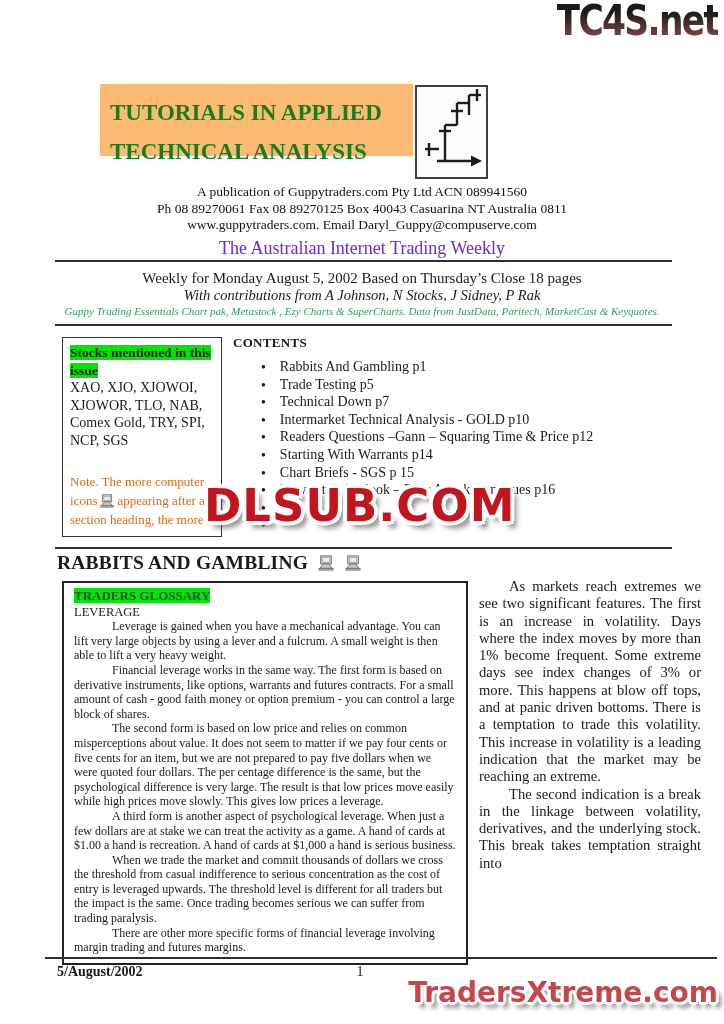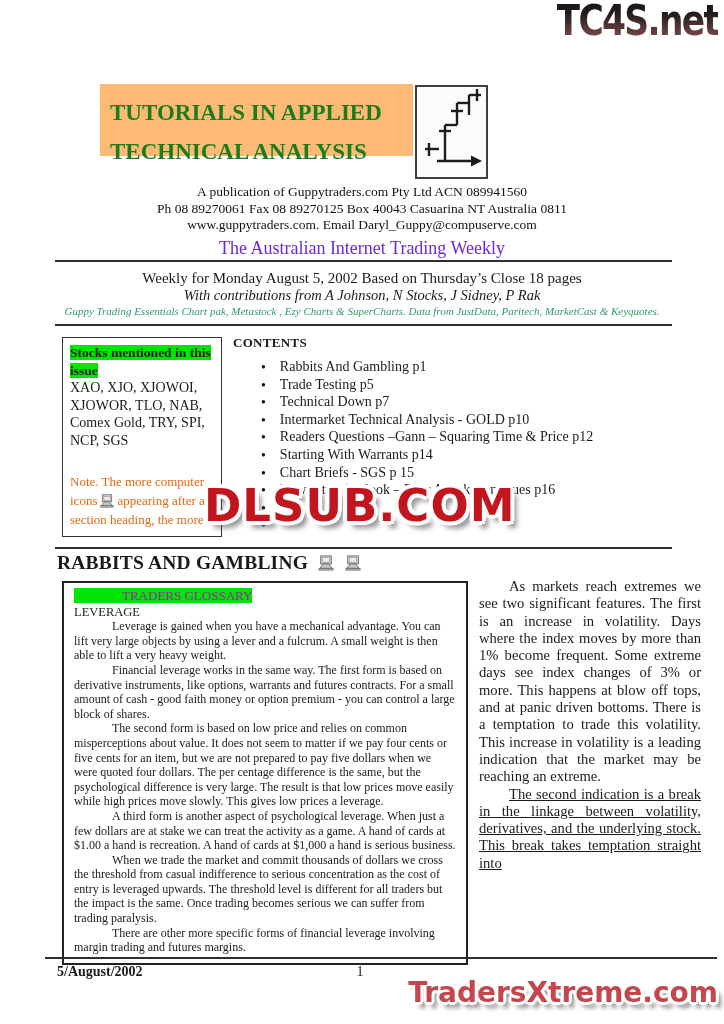--- a/index.html
+++ b/index.html
@@ -90,29 +90,29 @@
   .article-heading{
     position:absolute;left:57px;top:552px;margin:0;
     font-size:19.5px;font-weight:bold;letter-spacing:.2px;
   }
   .article-heading .cicon{margin-left:4px;vertical-align:-2px;}
   .glossary-box{
     position:absolute;left:62px;top:581px;width:406px;min-height:364px;
     border:2px solid #222;box-sizing:border-box;padding:6px 10px 8px 10px;
     font-size:12px;line-height:14.6px;
   }
-  .glossary-title{font-weight:normal;font-size:13px;color:#a21caf;padding-left:48px;}
+  .glossary-title{font-weight:bold;font-size:13px;color:#14532d;}
   .glossary-term{font-size:12.5px;margin-top:1px;}
   .glossary-box p{margin:0;text-indent:38px;}
   .right-col{
     position:absolute;left:479px;top:578px;width:222px;
     font-size:14.6px;line-height:17.3px;text-align:justify;
   }
   .right-col p{margin:0;text-indent:30px;}
-  .right-col p.jlast{text-align-last:justify;text-decoration:underline;}
+  .right-col p.jlast{text-align-last:justify;}
   
   .footer-date{position:absolute;left:57px;top:964px;font-weight:bold;font-size:14px;}
   .footer-page{position:absolute;left:300px;top:964px;width:120px;text-align:center;font-size:14px;}
   
   .cicon{display:inline-block;vertical-align:-3px;}
 </style>
 </head>
 <body>
 
 <div class="page">

